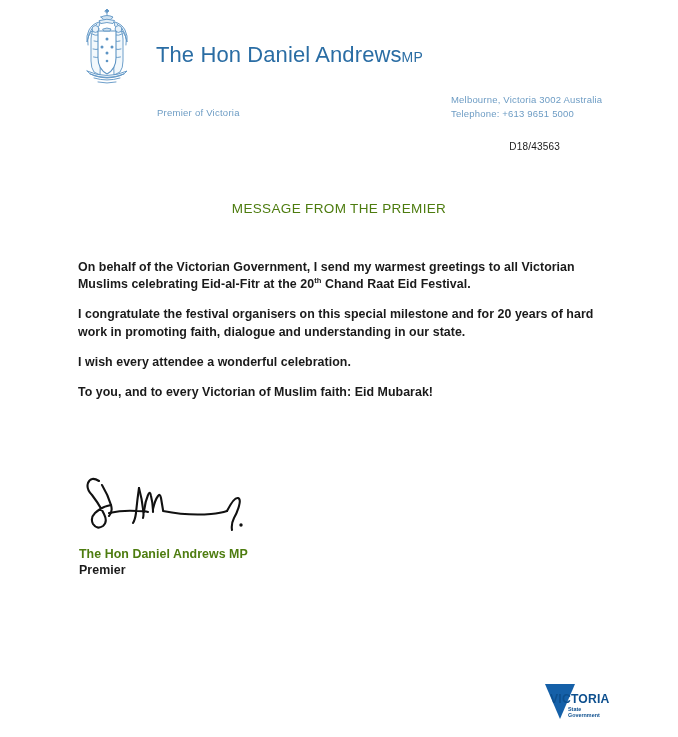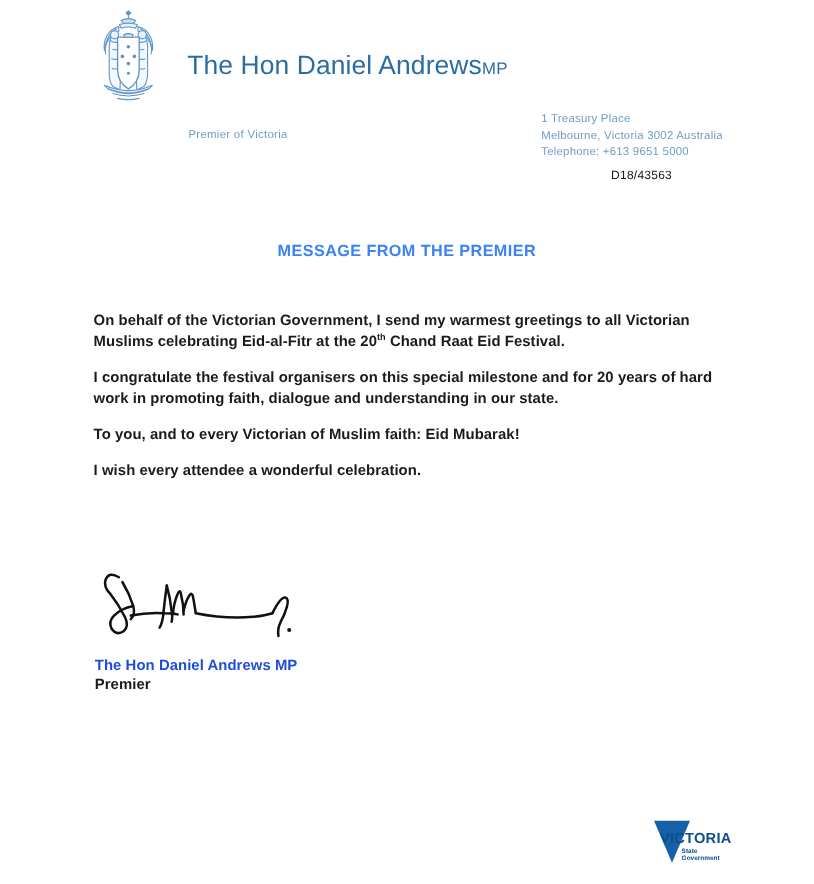--- a/index.html
+++ b/index.html
@@ -90,23 +90,23 @@
   }
 
   
   .doc-heading {
     position: absolute;
     left: 0;
     right: 0;
     top: 201px;
     text-align: center;
     font-size: 13.5px;
-    font-weight: bold;
+    font-weight: normal;
     letter-spacing: 0.35px;
-    color: #3b82f6;
+    color: #4d7c0f;
   }
 
   .letter-body {
     position: absolute;
     left: 78px;
     top: 259px;
     width: 524px;
   }
   .letter-body p {
     margin: 0 0 13px 0;
@@ -135,21 +135,21 @@
 
   .signoff {
     position: absolute;
     left: 79px;
     top: 546px;
   }
   .signoff .signoff-name {
     font-size: 12.4px;
     font-weight: bold;
     line-height: 16px;
-    color: #1d4ed8;
+    color: #4d7c0f;
     letter-spacing: 0.05px;
   }
   .signoff .signoff-role {
     font-size: 12.4px;
     font-weight: bold;
     line-height: 16px;
     color: #1a1a1a;
     letter-spacing: 0.05px;
   }
 
@@ -220,42 +220,41 @@
       </svg>
     </div>
 
     <div class="masthead-title">
       <span>The Hon Daniel Andrews</span><span class="suffix">MP</span>
     </div>
 
     <div class="role-line">Premier of Victoria</div>
 
     <div class="contact-block">
-      <div>1 Treasury Place</div>
       <div>Melbourne, Victoria 3002 Australia</div>
       <div>Telephone: +613 9651 5000</div>
     </div>
 
     <div class="doc-ref">D18/43563</div>
   </div>
 
   <div class="doc-heading">MESSAGE FROM THE PREMIER</div>
 
   <div class="letter-body">
     <p>
       <span>On behalf of the Victorian Government, I send my warmest greetings to all Victorian Muslims celebrating Eid-al-Fitr at the 20</span><sup>th</sup><span> Chand Raat Eid Festival.</span>
     </p>
     <p>
       <span>I congratulate the festival organisers on this special milestone and for 20 years of hard work in promoting faith, dialogue and understanding in our state.</span>
     </p>
     <p>
+      <span>I wish every attendee a wonderful celebration.</span>
+    </p>
+    <p>
       <span>To you, and to every Victorian of Muslim faith: Eid Mubarak!</span>
-    </p>
-    <p>
-      <span>I wish every attendee a wonderful celebration.</span>
     </p>
   </div>
 
   <div class="signature-mark">
     <svg viewBox="0 0 230 75" xmlns="http://www.w3.org/2000/svg">
       <g fill="none" stroke="#111111" stroke-width="2.1" stroke-linecap="round" stroke-linejoin="round">
 
         <path d="M21 13 q-8 -5 -11 2 q-2 6 4 12 q7 9 12 19 q4 8 -1 12 q-6 4 -10 -2 q-3 -6 2 -11 q6 -6 16 -8"></path>
 
         <path d="M24 17 q6 10 9 20 q2 7 -2 11"></path>

